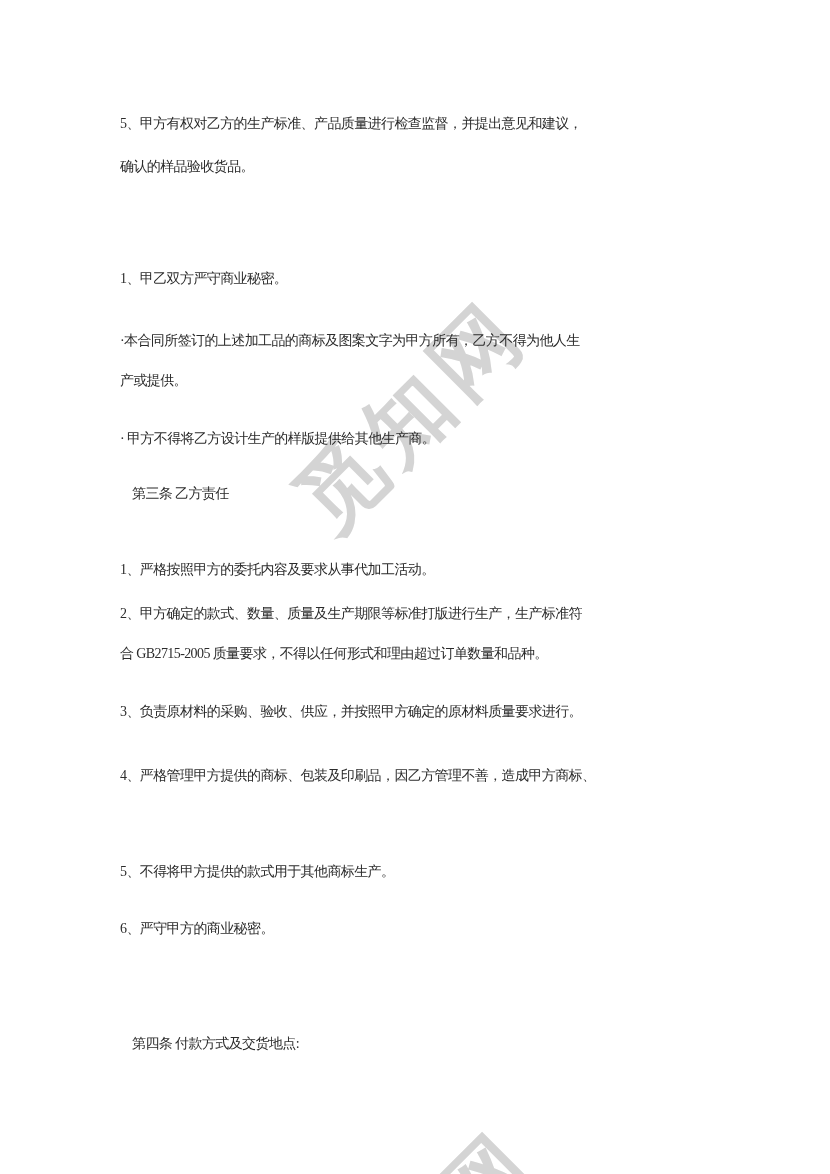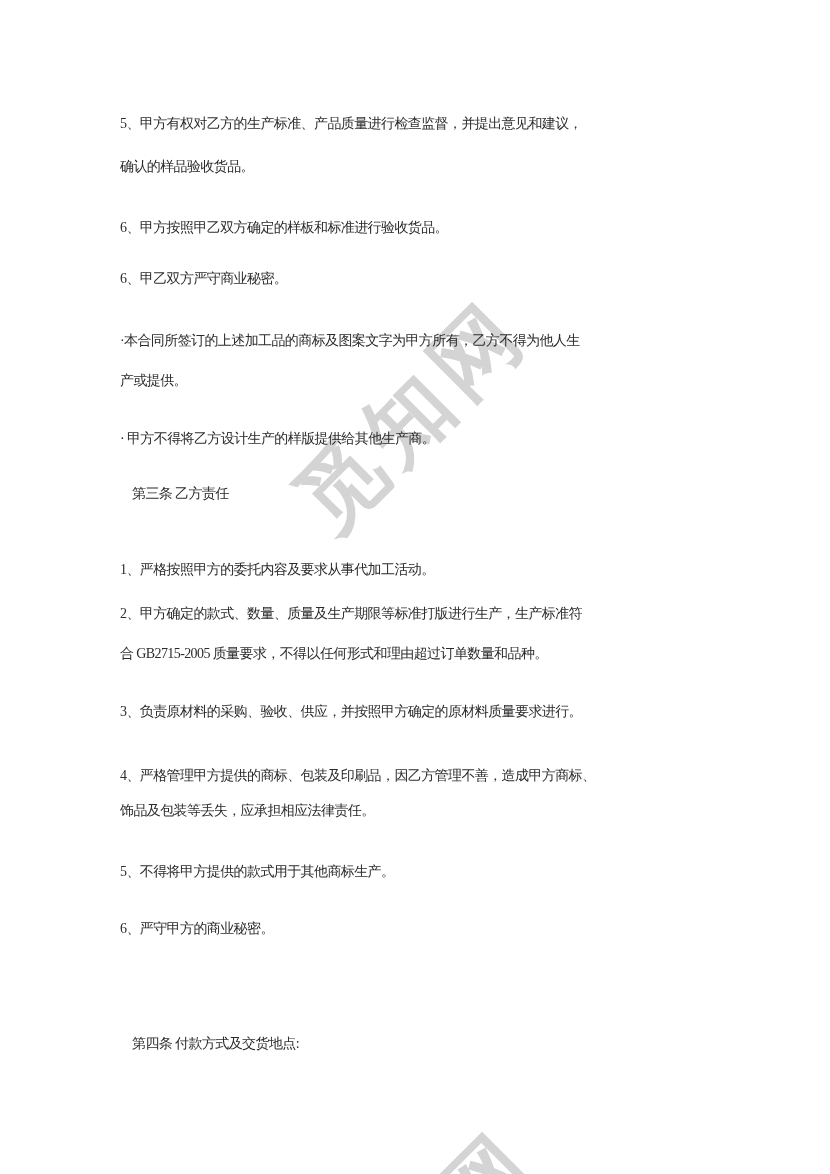--- a/index.html
+++ b/index.html
@@ -44,29 +44,27 @@
 </head>
 <body>
 
 <div class="page">
 
   <div class="watermark wm-1">觅知网</div>
   <div class="watermark wm-2">觅知网</div>
 
   <div class="line" style="top:113px">5、甲方有权对乙方的生产标准、产品质量进行检查监督，并提出意见和建议，</div>
   <div class="line" style="top:156px">确认的样品验收货品。</div>
-  <div class="line" style="top:217px">6、甲方按照甲乙双方确定的样板和标准进行验收货品。</div>
-  <div class="line" style="top:268px">6、甲乙双方严守商业秘密。</div>
+  <div class="line" style="top:268px">1、甲乙双方严守商业秘密。</div>
   <div class="line" style="top:330px">·本合同所签订的上述加工品的商标及图案文字为甲方所有，乙方不得为他人生</div>
   <div class="line" style="top:370px">产或提供。</div>
   <div class="line" style="top:428px">· 甲方不得将乙方设计生产的样版提供给其他生产商。</div>
   <div class="line heading" style="top:483px">第三条 乙方责任</div>
   <div class="line" style="top:559px">1、严格按照甲方的委托内容及要求从事代加工活动。</div>
   <div class="line" style="top:603px">2、甲方确定的款式、数量、质量及生产期限等标准打版进行生产，生产标准符</div>
   <div class="line" style="top:643px">合 GB2715-2005 质量要求，不得以任何形式和理由超过订单数量和品种。</div>
   <div class="line" style="top:701px">3、负责原材料的采购、验收、供应，并按照甲方确定的原材料质量要求进行。</div>
   <div class="line" style="top:765px">4、严格管理甲方提供的商标、包装及印刷品，因乙方管理不善，造成甲方商标、</div>
-  <div class="line" style="top:800px">饰品及包装等丢失，应承担相应法律责任。</div>
   <div class="line" style="top:861px">5、不得将甲方提供的款式用于其他商标生产。</div>
   <div class="line" style="top:918px">6、严守甲方的商业秘密。</div>
   <div class="line heading" style="top:1033px">第四条 付款方式及交货地点:</div>
 
 </div>
 
 </body></html>

